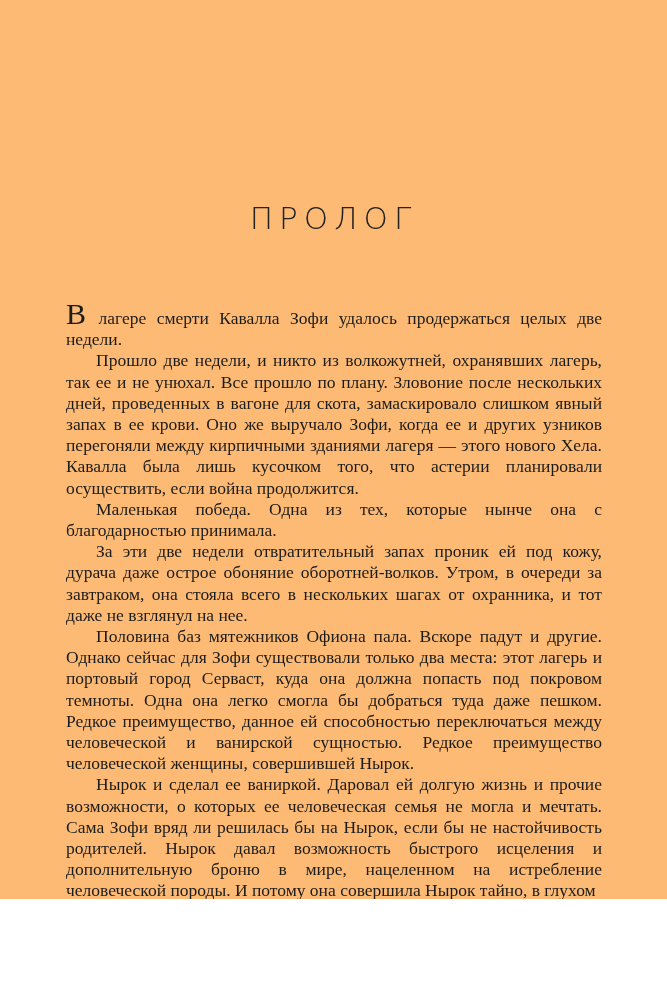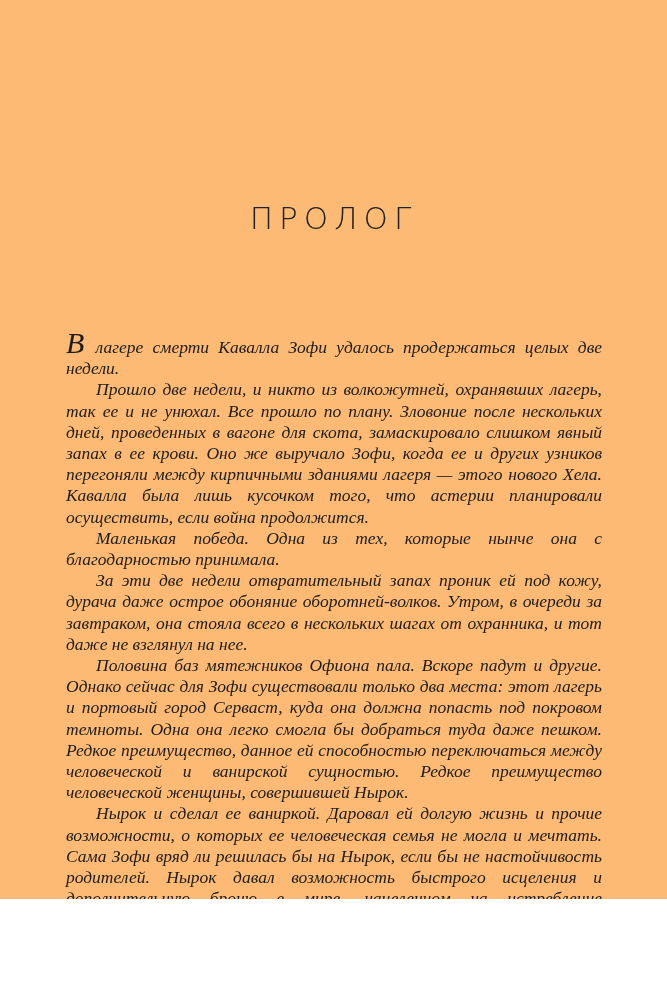--- a/index.html
+++ b/index.html
@@ -23,30 +23,29 @@
     margin: 0;
     text-align: center;
     font-family: "DejaVu Sans", "Liberation Sans", sans-serif;
     font-weight: 200;
     font-size: 31px;
     letter-spacing: 6px;
     color: #222222;
   }
   .text {
     position: absolute;
-    top: 337px;
+    top: 308px;
     left: 66px;
     width: 536px;
     font-family: "Liberation Serif", "DejaVu Serif", serif;
     font-size: 17.5px;
     line-height: 21.2px;
     text-align: justify;
     color: #1c1c1c;
     hyphens: auto;
-    font-style: italic;
     -webkit-hyphens: auto;
   }
   .text p {
     margin: 0;
     text-indent: 30px;
   }
   .text p.opening {
     text-indent: 0;
   }
   .initial {

